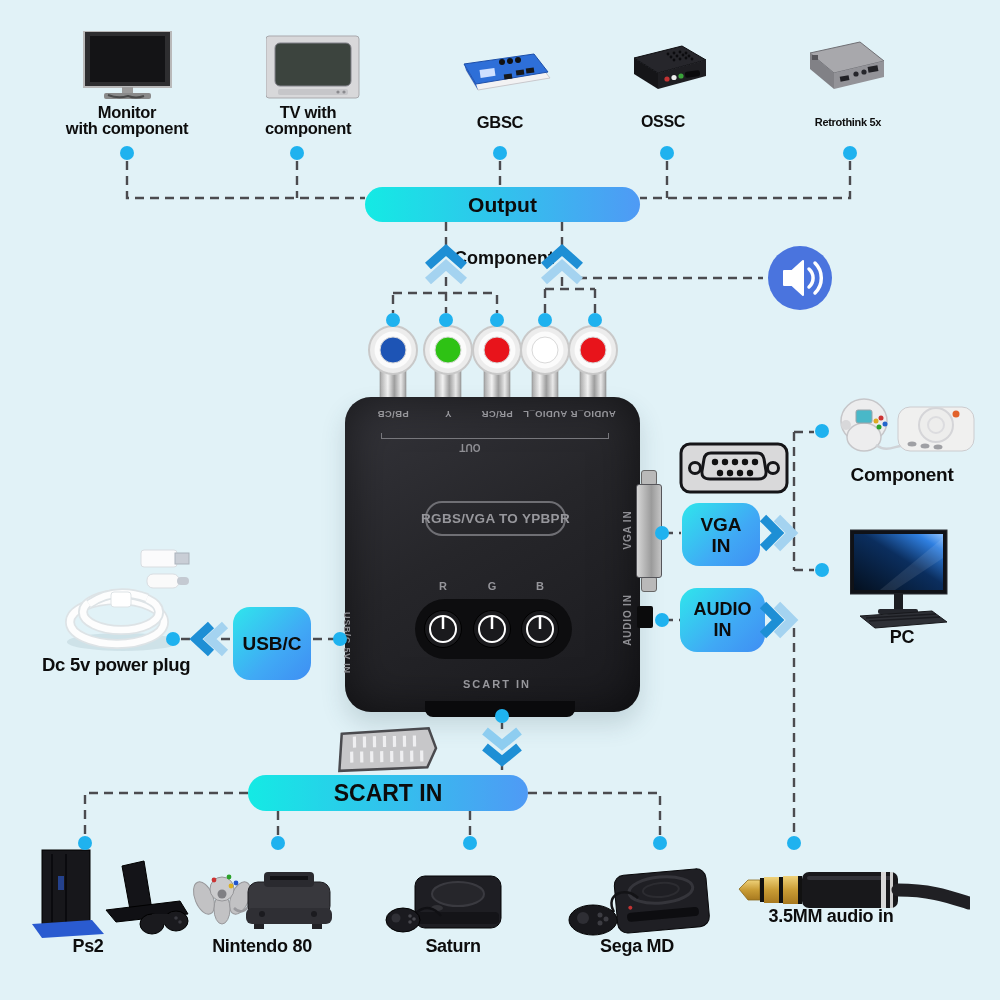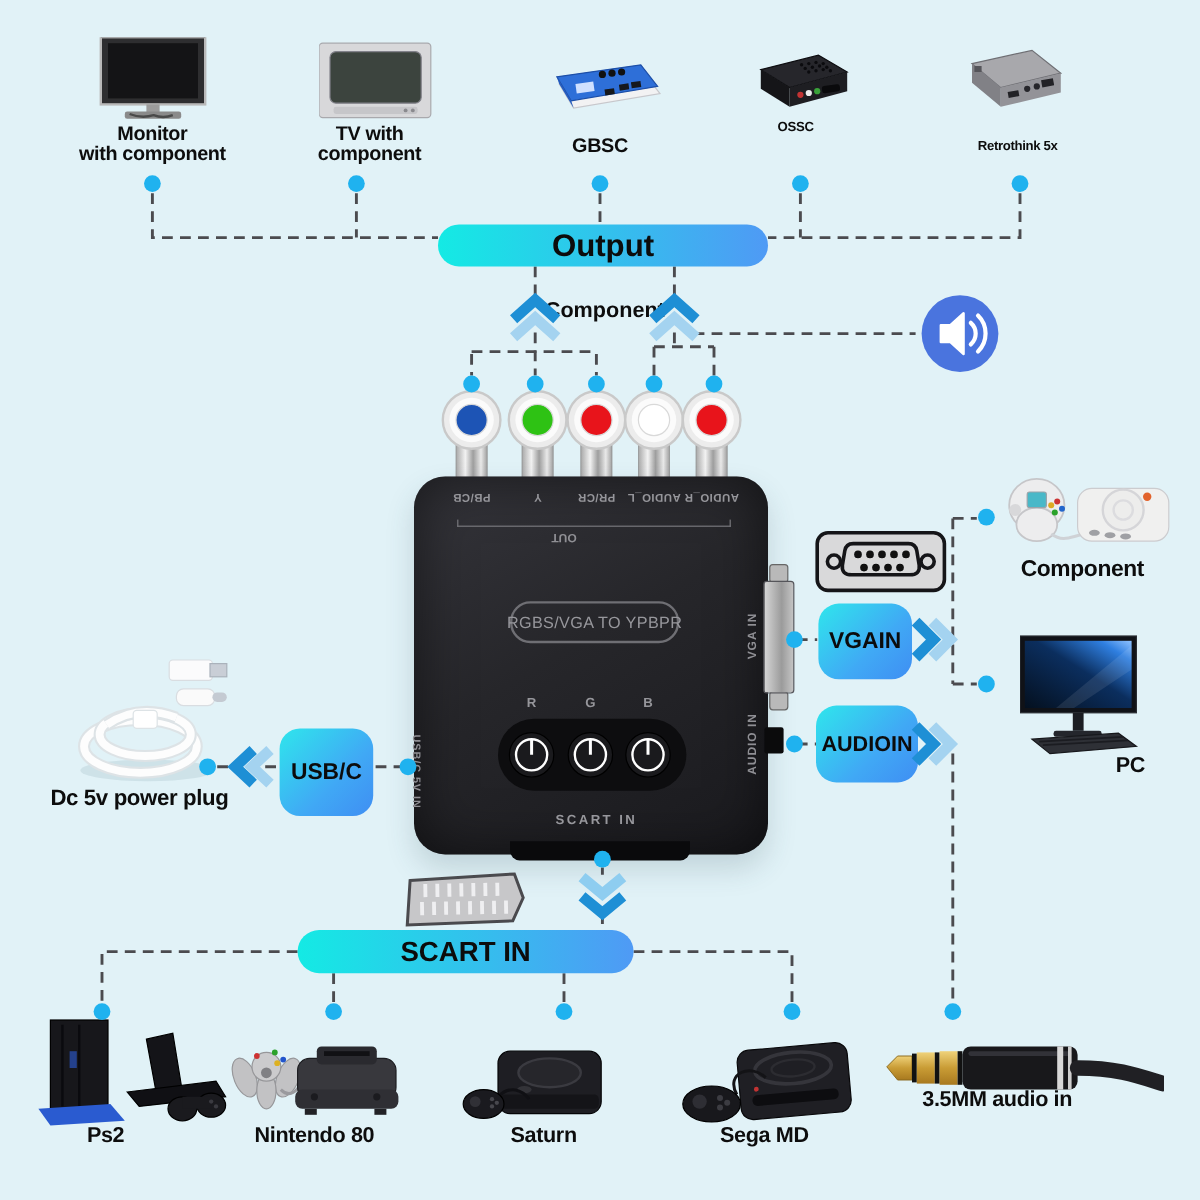--- a/index.html
+++ b/index.html
@@ -5,34 +5,34 @@
   html,body{margin:0;padding:0;}
   #stage{position:relative;width:1000px;height:1000px;background:#e1f2f7;overflow:hidden;
          font-family:"Liberation Sans",sans-serif;color:#0d0d0d;}
   .abs{position:absolute;}
   .layer{position:absolute;left:0;top:0;width:1000px;height:1000px;}
   .lbl{position:absolute;font-weight:700;text-align:center;color:#0d0d0d;letter-spacing:-0.3px;line-height:16px;}
   .lbl.big{font-size:18px;line-height:20px;}
   .pill{position:absolute;background:linear-gradient(90deg,#14eae4,#4f9af5);border-radius:999px;
         display:flex;align-items:center;justify-content:center;font-weight:700;color:#0c0c0c;}
   .tag{position:absolute;background:linear-gradient(135deg,#2fe6ec 0%,#40a9f5 60%,#3f8ef3 100%);
-       border-radius:17px;display:flex;flex-direction:row;align-items:center;justify-content:center;
+       border-radius:17px;display:flex;flex-direction:column;align-items:center;justify-content:center;
        font-weight:700;color:#0c0c0c;line-height:21px;}
   #device{position:absolute;left:345px;top:397px;width:295px;height:315px;z-index:2;
           background:linear-gradient(150deg,#35353b 0%,#26262a 45%,#1a1a1e 100%);
           border-radius:26px;box-shadow:inset 0 0 46px rgba(0,0,0,.55),0 12px 24px rgba(50,80,90,.18);}
   #device .port-label{position:absolute;top:12px;width:50px;text-align:center;
           font-size:9.5px;font-weight:700;color:#96969b;transform:rotate(180deg);letter-spacing:.4px;}
   #device .bracket{position:absolute;left:36px;top:36px;width:226px;height:5px;
           border-bottom:1.5px solid #77777c;border-left:1.5px solid #77777c;border-right:1.5px solid #77777c;}
   #device .out{position:absolute;left:95px;top:45px;width:60px;text-align:center;
           font-size:10px;font-weight:700;color:#8f8f94;transform:rotate(180deg);}
   #device .badge{position:absolute;left:80px;top:104px;width:137px;height:31px;
           border:2.5px solid #6f6f74;border-radius:17px;display:flex;align-items:center;justify-content:center;
-          font-size:13.5px;font-weight:400;color:#97979c;letter-spacing:.3px;white-space:nowrap;}
+          font-size:13.5px;font-weight:700;color:#97979c;letter-spacing:.3px;white-space:nowrap;}
   #device .knoblbl{position:absolute;top:183px;width:30px;text-align:center;font-size:11px;font-weight:700;color:#96969b;}
   #device .knobwell{position:absolute;left:70px;top:202px;width:157px;height:60px;border-radius:30px;background:#0d0d0f;}
   #device .scarttxt{position:absolute;left:72px;top:281px;width:160px;text-align:center;
           font-size:11px;font-weight:700;color:#97979c;letter-spacing:2px;}
   .sidetxt{position:absolute;font-size:10px;font-weight:700;color:#8f8f94;letter-spacing:.8px;
            transform-origin:0 0;text-align:center;z-index:3;}
   .note{position:absolute;font-weight:700;color:#0d0d0d;}
 </style>
 </head>
 <body>
@@ -147,21 +147,21 @@
 
   <div class="sidetxt" style="left:352px;top:598px;width:90px;font-size:9px;transform:rotate(90deg)">USB/C  5V IN</div>
   <div class="sidetxt" style="left:622px;top:560px;width:60px;transform:rotate(-90deg)">VGA IN</div>
   <div class="sidetxt" style="left:622px;top:652px;width:64px;transform:rotate(-90deg)">AUDIO IN</div>
   <div class="abs" style="left:641px;top:470px;width:14px;height:14px;background:#b9b9b9;border:1px solid #666;border-radius:3px;z-index:2"></div>
   <div class="abs" style="left:641px;top:576px;width:14px;height:14px;background:#b9b9b9;border:1px solid #666;border-radius:3px;z-index:2"></div>
   <div class="abs" style="left:636px;top:484px;width:24px;height:92px;border:1px solid #55555a;border-radius:3px;z-index:3;
        background:linear-gradient(90deg,#d6d6d6,#9b9b9b 60%,#c4c4c4)"></div>
   <div class="abs" style="left:637px;top:606px;width:16px;height:22px;background:#0b0b0c;border-radius:2px;z-index:3"></div>
 
-  <div class="pill" style="left:365px;top:187px;width:275px;height:35px;font-size:26px;z-index:5">
+  <div class="pill" style="left:365px;top:187px;width:275px;height:35px;font-size:21px;z-index:5">
     <span>Output</span>
   </div>
   <div class="pill" style="left:248px;top:775px;width:280px;height:36px;font-size:23px;z-index:5">
     <span>SCART IN</span>
   </div>
   <div class="tag" style="left:682px;top:503px;width:78px;height:63px;font-size:19px;z-index:5">
     <span>VGA</span>
     <span>IN</span>
   </div>
   <div class="tag" style="left:680px;top:588px;width:85px;height:64px;font-size:18px;z-index:5">
@@ -176,25 +176,25 @@
 
   <div class="lbl" style="left:37px;top:104px;width:180px;font-size:16.5px">
     <div>Monitor</div>
     <div>with component</div>
   </div>
   <div class="lbl" style="left:218px;top:104px;width:180px;font-size:16.5px">
     <div>TV with</div>
     <div>component</div>
   </div>
   <div class="lbl" style="left:455px;top:114px;width:90px;font-size:16.5px">GBSC</div>
-  <div class="lbl" style="left:618px;top:98px;width:90px;font-size:11px">OSSC</div>
+  <div class="lbl" style="left:618px;top:114px;width:90px;font-size:16px">OSSC</div>
   <div class="lbl" style="left:788px;top:114px;width:120px;font-size:11px">Retrothink 5x</div>
 
   <div class="lbl big" style="left:832px;top:465px;width:140px;font-size:19px">Component</div>
-  <div class="lbl big" style="left:892px;top:627px;width:100px">PC</div>
+  <div class="lbl big" style="left:852px;top:627px;width:100px">PC</div>
   <div class="lbl big" style="left:42px;top:655px;width:220px;text-align:left;font-size:18.5px">Dc 5v power plug</div>
   <div class="lbl big" style="left:38px;top:936px;width:100px">Ps2</div>
   <div class="lbl big" style="left:192px;top:936px;width:140px">Nintendo 80</div>
   <div class="lbl big" style="left:403px;top:936px;width:100px">Saturn</div>
   <div class="lbl big" style="left:577px;top:936px;width:120px">Sega MD</div>
   <div class="lbl big" style="left:746px;top:906px;width:170px">3.5MM audio in</div>
 
   <svg class="abs" style="left:766px;top:244px;z-index:5" width="68" height="68">
     <circle cx="34" cy="34" r="32" fill="#4a74de"></circle>
     <path d="M18,27 h8 l11,-10 v34 l-11,-10 h-8 z" fill="#fff" stroke="#fff" stroke-width="2" stroke-linejoin="round"></path>

